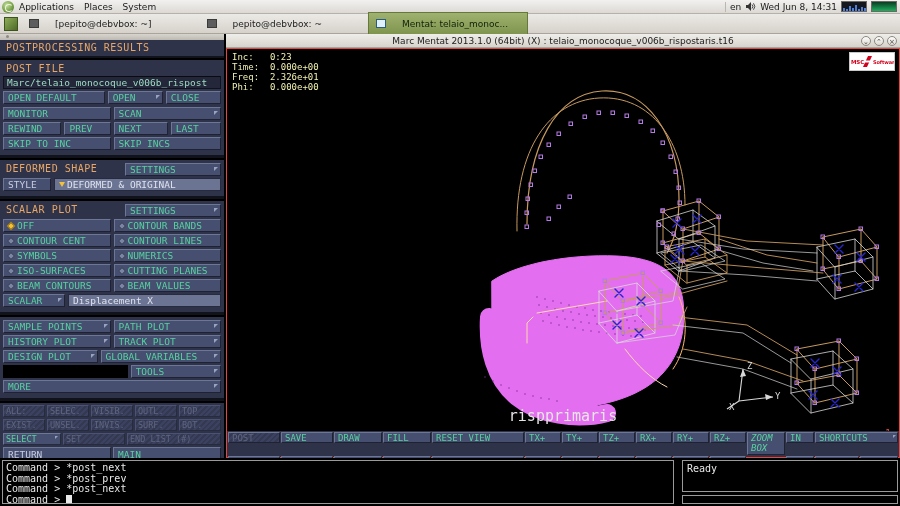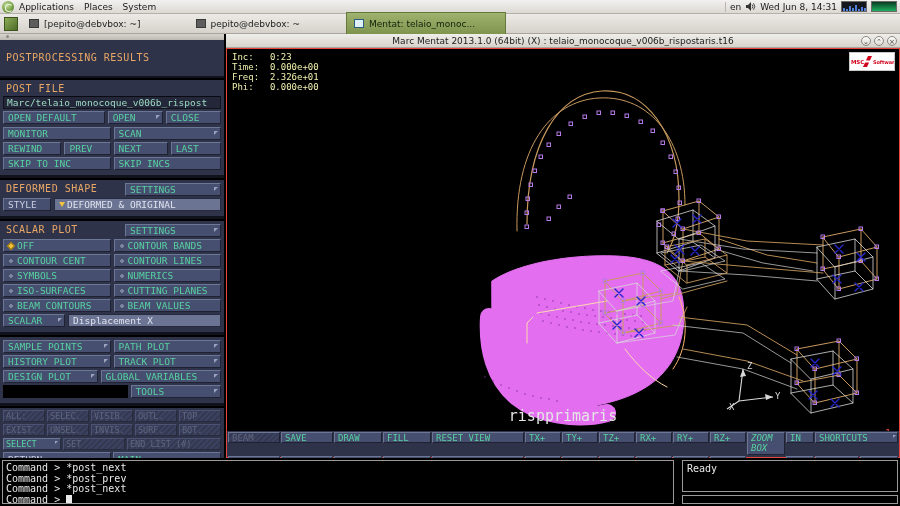--- a/index.html
+++ b/index.html
@@ -41,21 +41,21 @@
   #taskbar {
     position:absolute; left:0; top:14px; width:900px; height:20px;
     background:linear-gradient(#eceae6,#d6d2cb);
     border-bottom:1px solid #a9a49c;
     display:flex; align-items:center;
     font-family:"DejaVu Sans", sans-serif; font-size:9px; color:#222;
   }
   .task-launcher{width:14px;height:14px;margin:0 4px;background:
     linear-gradient(135deg,#8fae58,#4d6a27);border:1px solid #3d541d;}
   .task-btn{
-    height:24px; display:flex; align-items:center; gap:5px;
+    height:24px; display:flex; align-items:center; gap:16px;
     padding:8px 7px; margin-right:1px; white-space:nowrap; overflow:hidden;
   }
   .task-btn.inactive{ background:transparent; }
   .task-btn.active{
     background:linear-gradient(#9fb26f,#7d934c);
     border:1px solid #64793a; color:#11210a;
   }
   .task-ico{width:10px;height:9px;background:#5d5d5d;border:1px solid #3a3a3a;flex:none;}
   .task-btn.active .task-ico{background:#dff0fa;border:1px solid #2b5d7d;}
 
@@ -245,21 +245,21 @@
 
 <div id="mentat">
 
   <div id="ctrl-panel">
     <div id="ctrl-shadow">
       <div class="cp-dot"></div>
     </div>
 
     <div style="position:absolute;left:0;top:6px;width:224px;height:418px;">
 
-      <div class="section" style="margin-bottom:2px;padding:11px 3px;">
+      <div class="section" style="margin-bottom:2px;padding:1px 3px;">
         <div class="sec-title">POSTPROCESSING RESULTS</div>
       </div>
       <div class="divider"></div>
 
       <div class="section">
         <div class="sec-title">POST FILE</div>
         <div class="row">
           <div class="field">Marc/telaio_monocoque_v006b_rispost</div>
         </div>
         <div class="row">
@@ -404,20 +404,26 @@
           </div>
           <div class="btn" style="flex:1 1 56%">
             <span>GLOBAL VARIABLES</span>
             <span class="arw"></span>
           </div>
         </div>
         <div class="row">
           <div style="flex:1 1 58%;height:13px;background:#000;"></div>
           <div class="btn" style="flex:1 1 42%">
             <span>TOOLS</span>
+            <span class="arw"></span>
+          </div>
+        </div>
+        <div class="row">
+          <div class="btn wide">
+            <span>MORE</span>
             <span class="arw"></span>
           </div>
         </div>
       </div>
       <div class="divider"></div>
 
       <div id="sel-strip">
         <div class="sel-row">
           <div class="sel-btn">ALL:</div>
           <div class="sel-btn">SELEC.</div>
@@ -738,21 +744,21 @@
           <text x="30" y="12" font-family="DejaVu Sans Mono, monospace" font-size="9" fill="#d8d8d8">Z</text>
           <text x="58" y="42" font-family="DejaVu Sans Mono, monospace" font-size="9" fill="#d8d8d8">Y</text>
           <text x="12" y="53" font-family="DejaVu Sans Mono, monospace" font-size="9" fill="#d8d8d8">X</text>
         </svg>
 
         <div id="vp-num">1</div>
       </div>
 
       <div id="vp-tools">
         <div class="tb-row">
-          <div class="tb dis" style="flex:0 0 52px">BEAM</div>
+          <div class="tb dis" style="flex:0 0 52px">POST</div>
           <div class="tb" style="flex:0 0 52px">SAVE</div>
           <div class="tb" style="flex:0 0 48px">DRAW</div>
           <div class="tb" style="flex:0 0 48px">FILL</div>
           <div class="tb" style="flex:0 0 92px">RESET VIEW</div>
           <div class="tb" style="flex:0 0 36px">TX+</div>
           <div class="tb" style="flex:0 0 36px">TY+</div>
           <div class="tb" style="flex:0 0 36px">TZ+</div>
           <div class="tb" style="flex:0 0 36px">RX+</div>
           <div class="tb" style="flex:0 0 36px">RY+</div>
           <div class="tb" style="flex:0 0 36px">RZ+</div>

